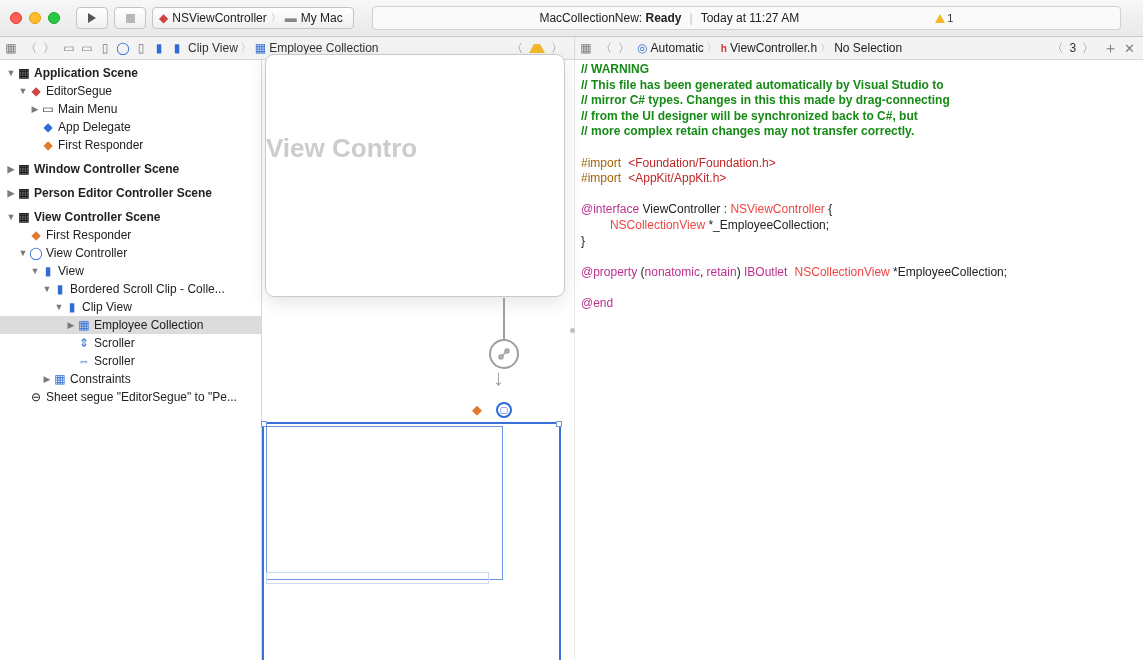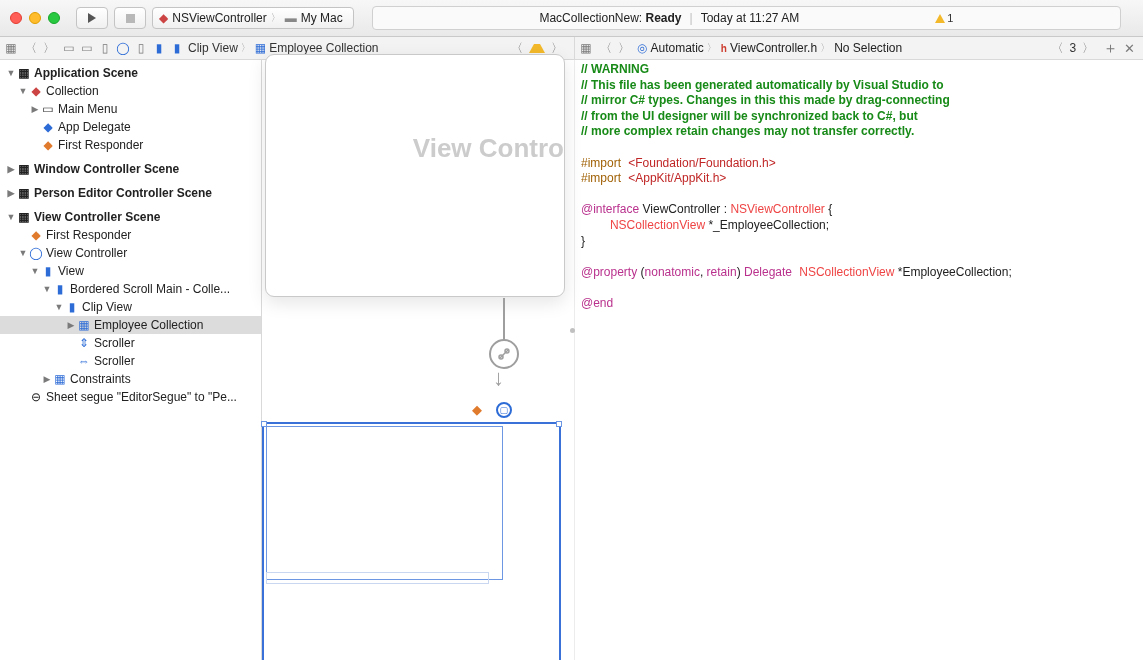--- a/index.html
+++ b/index.html
@@ -40,21 +40,21 @@
 .ol-row .oicon { width:16px; display:inline-flex; justify-content:center; margin-right:2px;}
 .i0 { padding-left: 6px; }
 .i1 { padding-left: 18px; }
 .i2 { padding-left: 30px; }
 .i3 { padding-left: 42px; }
 .i4 { padding-left: 54px; }
 .i5 { padding-left: 66px; }
 
 .canvas { width: 313px; position:relative; background:#fff; border-right:1px solid #ececec;}
 .vc-card { position:absolute; left:3px; top:-6px; width:300px; height:243px; border:1px solid #c9c9c9; border-radius:9px; background:#fff; box-shadow:0 6px 18px rgba(0,0,0,0.10);} 
-.vc-card-title { position:absolute; top:78px; left:0; right:0; text-align:right; font-size:26px; color:#ccc; font-weight:600; overflow:hidden;}
+.vc-card-title { position:absolute; top:78px; left:0; right:0; text-align:left; font-size:26px; color:#ccc; font-weight:600; overflow:hidden;}
 .connector-line { position:absolute; left:241px; top:238px; width:2px; height:70px; background:#9e9e9e; }
 .connector-circle { position:absolute; left:227px; top:279px; width:30px; height:30px; border:2px solid #9e9e9e; border-radius:50%; background:#fff; display:flex; align-items:center; justify-content:center;}
 .connector-arrow { position:absolute; left:231px; top:305px; color:#9e9e9e; font-size:22px;}
 .sel-box { position:absolute; left:0px; top:362px; width:299px; height:270px; border:2px solid #3a71d8; background:#fff;}
 .sel-inner { position:absolute; left:2px; top:2px; right:56px; bottom:110px; border:1px solid #6d96e3;}
 .sel-inner2 { position:absolute; left:2px; top:148px; right:70px; height:12px; border:1px solid #c9d7f1;}
 .sel-handle { position:absolute; width:6px;height:6px;background:#fff;border:1px solid #6d96e3; }
 .resizer { position:absolute; left:569px; top:0; bottom:0; width:6px; cursor:col-resize; display:flex; align-items:center; }
 .resizer::before{content:"";width:5px;height:5px;border-radius:50%;background:#c0c0c0;margin:auto;}
 
@@ -169,21 +169,21 @@
 
   <div class="outline">
     <div class="ol-row i0 head">
         <span class="disclosure">▼</span>
         <span class="oicon">▦</span>
         <span>Application Scene</span>
       </div>
     <div class="ol-row i1">
         <span class="disclosure">▼</span>
         <span class="oicon" style="color:#c44;">◆</span>
-        <span>Collection</span>
+        <span>EditorSegue</span>
       </div>
     <div class="ol-row i2">
         <span class="disclosure">▶</span>
         <span class="oicon">▭</span>
         <span>Main Menu</span>
       </div>
     <div class="ol-row i2">
         <span class="disclosure"></span>
         <span class="oicon" style="color:#2d6cd6;">◆</span>
         <span>App Delegate</span>
@@ -222,21 +222,21 @@
         <span>View Controller</span>
       </div>
     <div class="ol-row i2">
         <span class="disclosure">▼</span>
         <span class="oicon" style="color:#2d6cd6;">▮</span>
         <span>View</span>
       </div>
     <div class="ol-row i3">
         <span class="disclosure">▼</span>
         <span class="oicon" style="color:#2d6cd6;">▮</span>
-        <span>Bordered Scroll Main - Colle...</span>
+        <span>Bordered Scroll Clip - Colle...</span>
       </div>
     <div class="ol-row i4">
         <span class="disclosure">▼</span>
         <span class="oicon" style="color:#2d6cd6;">▮</span>
         <span>Clip View</span>
       </div>
     <div class="ol-row i5 selected">
         <span class="disclosure">▶</span>
         <span class="oicon" style="color:#2d6cd6;">▦</span>
         <span>Employee Collection</span>
@@ -297,17 +297,17 @@
 <span class="c-green">// from the UI designer will be synchronized back to C#, but</span>
 <span class="c-green">// more complex retain changes may not transfer correctly.</span>
 
 <span class="c-brown">#import</span> <span class="c-red">&lt;Foundation/Foundation.h&gt;</span>
 <span class="c-brown">#import</span> <span class="c-red">&lt;AppKit/AppKit.h&gt;</span>
 
 <span class="c-pink">@interface</span><span> ViewController : </span><span class="c-purple">NSViewController</span><span> {</span>
     <span class="c-purple">NSCollectionView</span><span> *_EmployeeCollection;</span>
 <span>}</span>
 
-<span class="c-pink">@property</span><span> (</span><span class="c-pink">nonatomic</span><span>, </span><span class="c-pink">retain</span><span>) </span><span class="c-pink">Delegate</span> <span class="c-purple">NSCollectionView</span><span> *EmployeeCollection;</span>
+<span class="c-pink">@property</span><span> (</span><span class="c-pink">nonatomic</span><span>, </span><span class="c-pink">retain</span><span>) </span><span class="c-pink">IBOutlet</span> <span class="c-purple">NSCollectionView</span><span> *EmployeeCollection;</span>
 
 <span class="c-pink">@end</span>
   </div>
 </div>
 
 </body></html>

